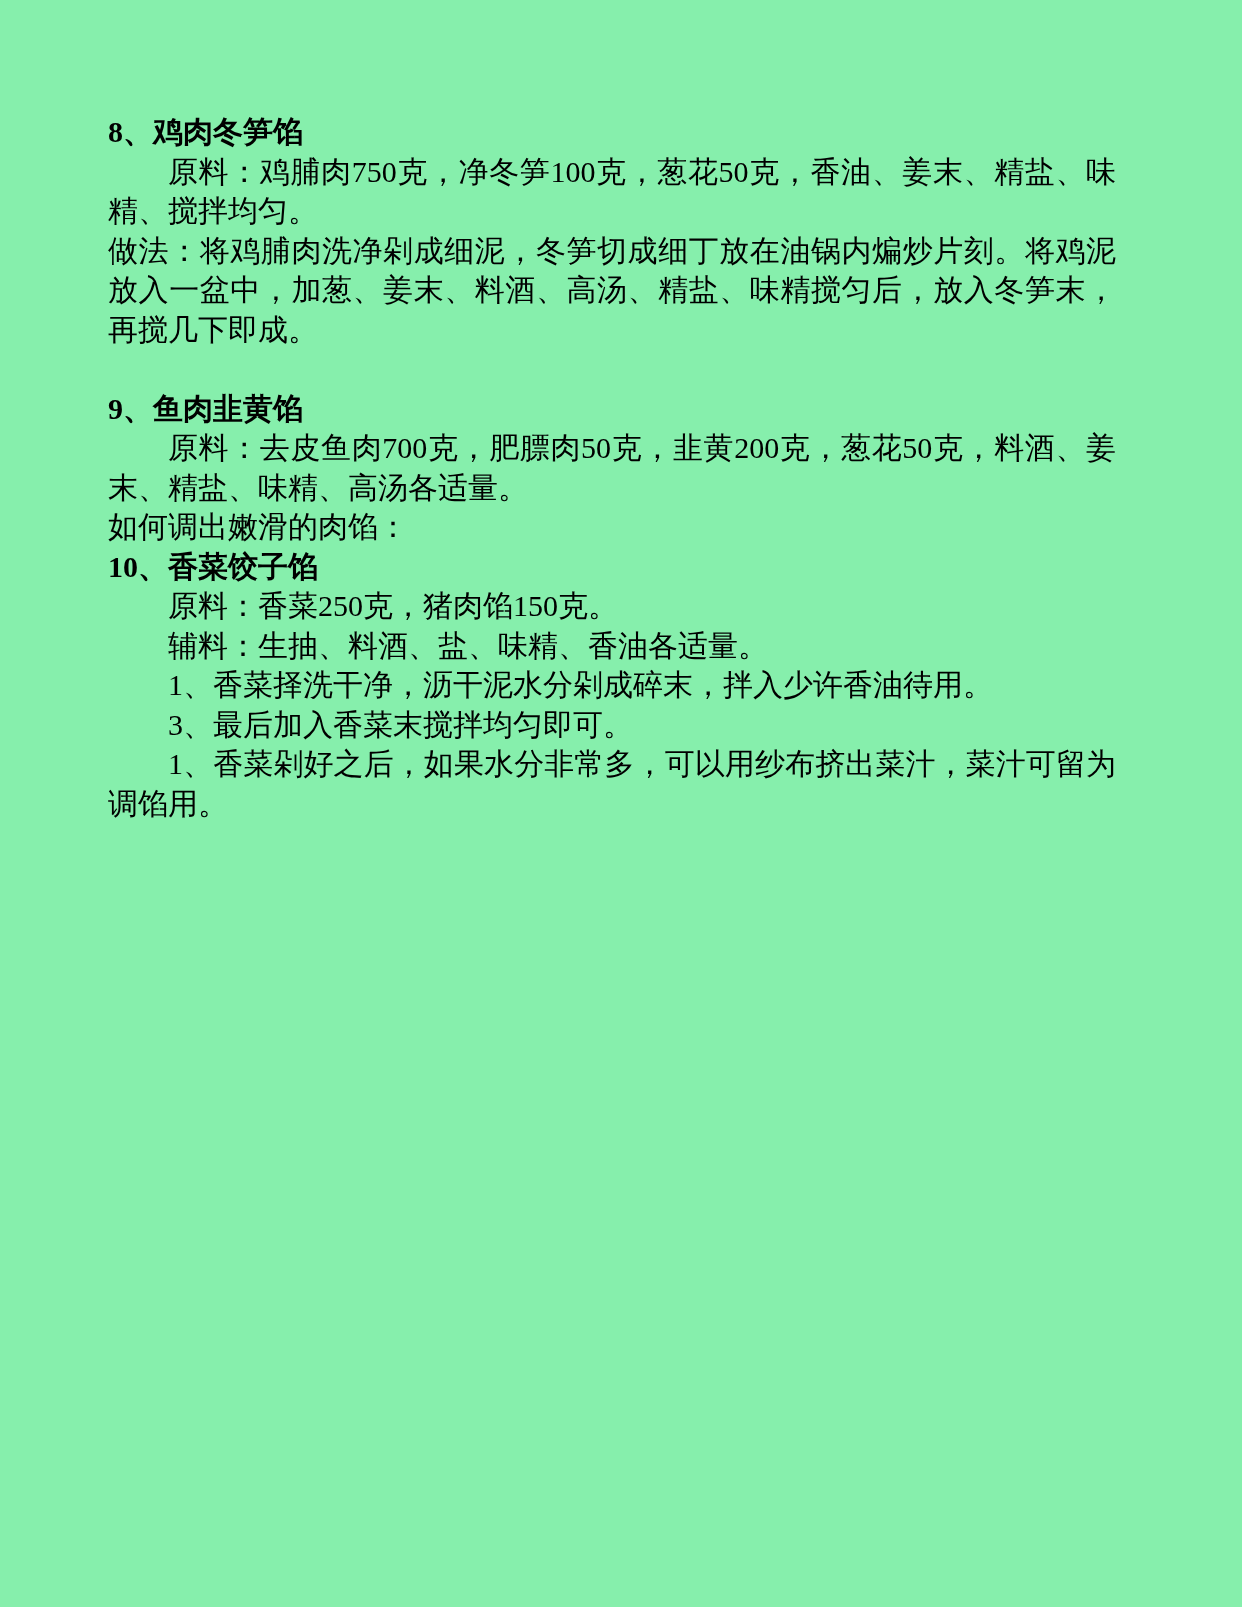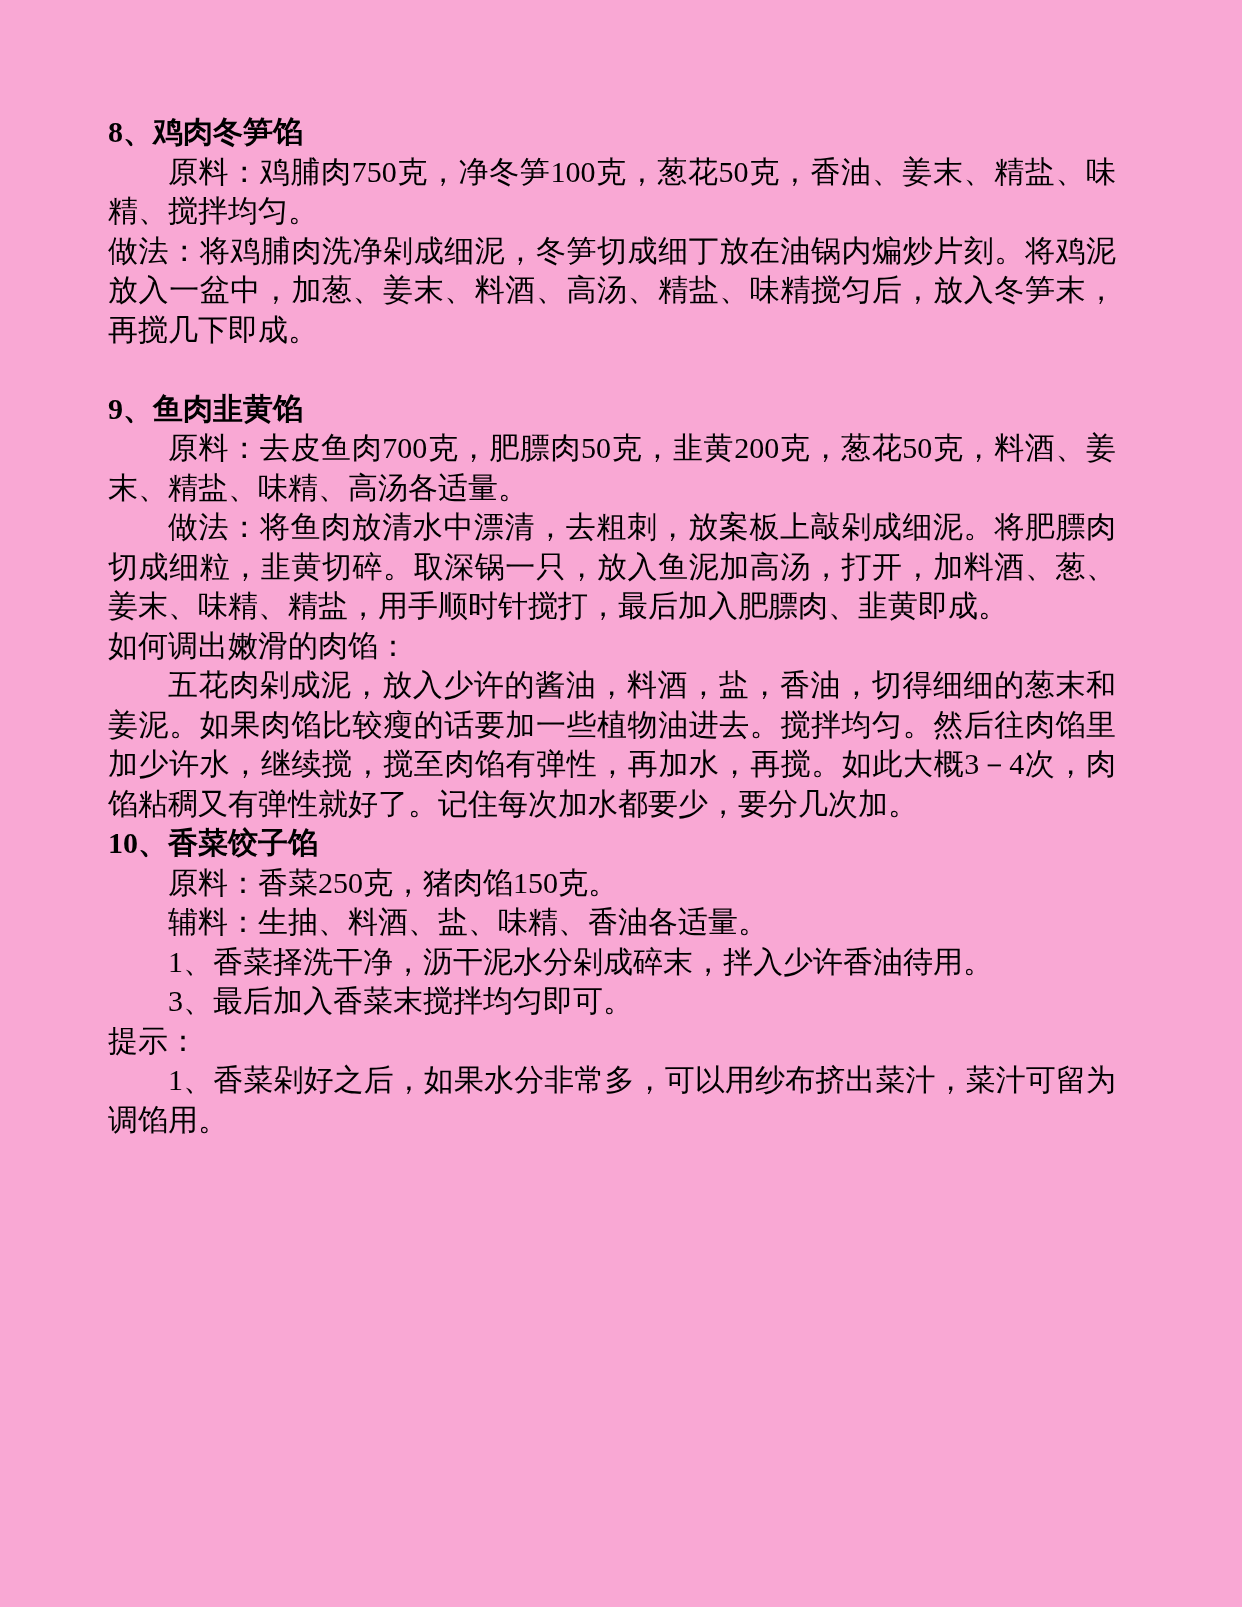--- a/index.html
+++ b/index.html
@@ -40,32 +40,29 @@
   p.para-indent {
     text-indent: 2em;
   }
   p.blank {
     height: 39.5px;
   }
 </style>
 </head>
 <body style="background: rgb(255, 255, 255);">
 
-<div class="page" style="background: #f9a8d4; color: rgb(0, 0, 0);">
+<div class="page" style="background: #86efac; color: rgb(0, 0, 0);">
   <div class="content" id="doc">
       <p class="heading">8、鸡肉冬笋馅</p>
       <p class="para-indent">原料：鸡脯肉750克，净冬笋100克，葱花50克，香油、姜末、精盐、味精、搅拌均匀。</p>
       <p class="para">做法：将鸡脯肉洗净剁成细泥，冬笋切成细丁放在油锅内煸炒片刻。将鸡泥放入一盆中，加葱、姜末、料酒、高汤、精盐、味精搅匀后，放入冬笋末，再搅几下即成。</p>
       <p class="blank"></p>
       <p class="heading">9、鱼肉韭黄馅</p>
       <p class="para-indent">原料：去皮鱼肉700克，肥膘肉50克，韭黄200克，葱花50克，料酒、姜末、精盐、味精、高汤各适量。</p>
-      <p class="para-indent">做法：将鱼肉放清水中漂清，去粗刺，放案板上敲剁成细泥。将肥膘肉切成细粒，韭黄切碎。取深锅一只，放入鱼泥加高汤，打开，加料酒、葱、姜末、味精、精盐，用手顺时针搅打，最后加入肥膘肉、韭黄即成。</p>
       <p class="para">如何调出嫩滑的肉馅：</p>
-      <p class="para-indent">五花肉剁成泥，放入少许的酱油，料酒，盐，香油，切得细细的葱末和姜泥。如果肉馅比较瘦的话要加一些植物油进去。搅拌均匀。然后往肉馅里加少许水，继续搅，搅至肉馅有弹性，再加水，再搅。如此大概3－4次，肉馅粘稠又有弹性就好了。记住每次加水都要少，要分几次加。</p>
       <p class="heading">10、香菜饺子馅</p>
       <p class="para-indent">原料：香菜250克，猪肉馅150克。</p>
       <p class="para-indent">辅料：生抽、料酒、盐、味精、香油各适量。</p>
       <p class="para-indent">1、香菜择洗干净，沥干泥水分剁成碎末，拌入少许香油待用。</p>
       <p class="para-indent">3、最后加入香菜末搅拌均匀即可。</p>
-      <p class="para">提示：</p>
       <p class="para-indent">1、香菜剁好之后，如果水分非常多，可以用纱布挤出菜汁，菜汁可留为调馅用。</p>
     </div>
 </div>
 
 </body></html>

